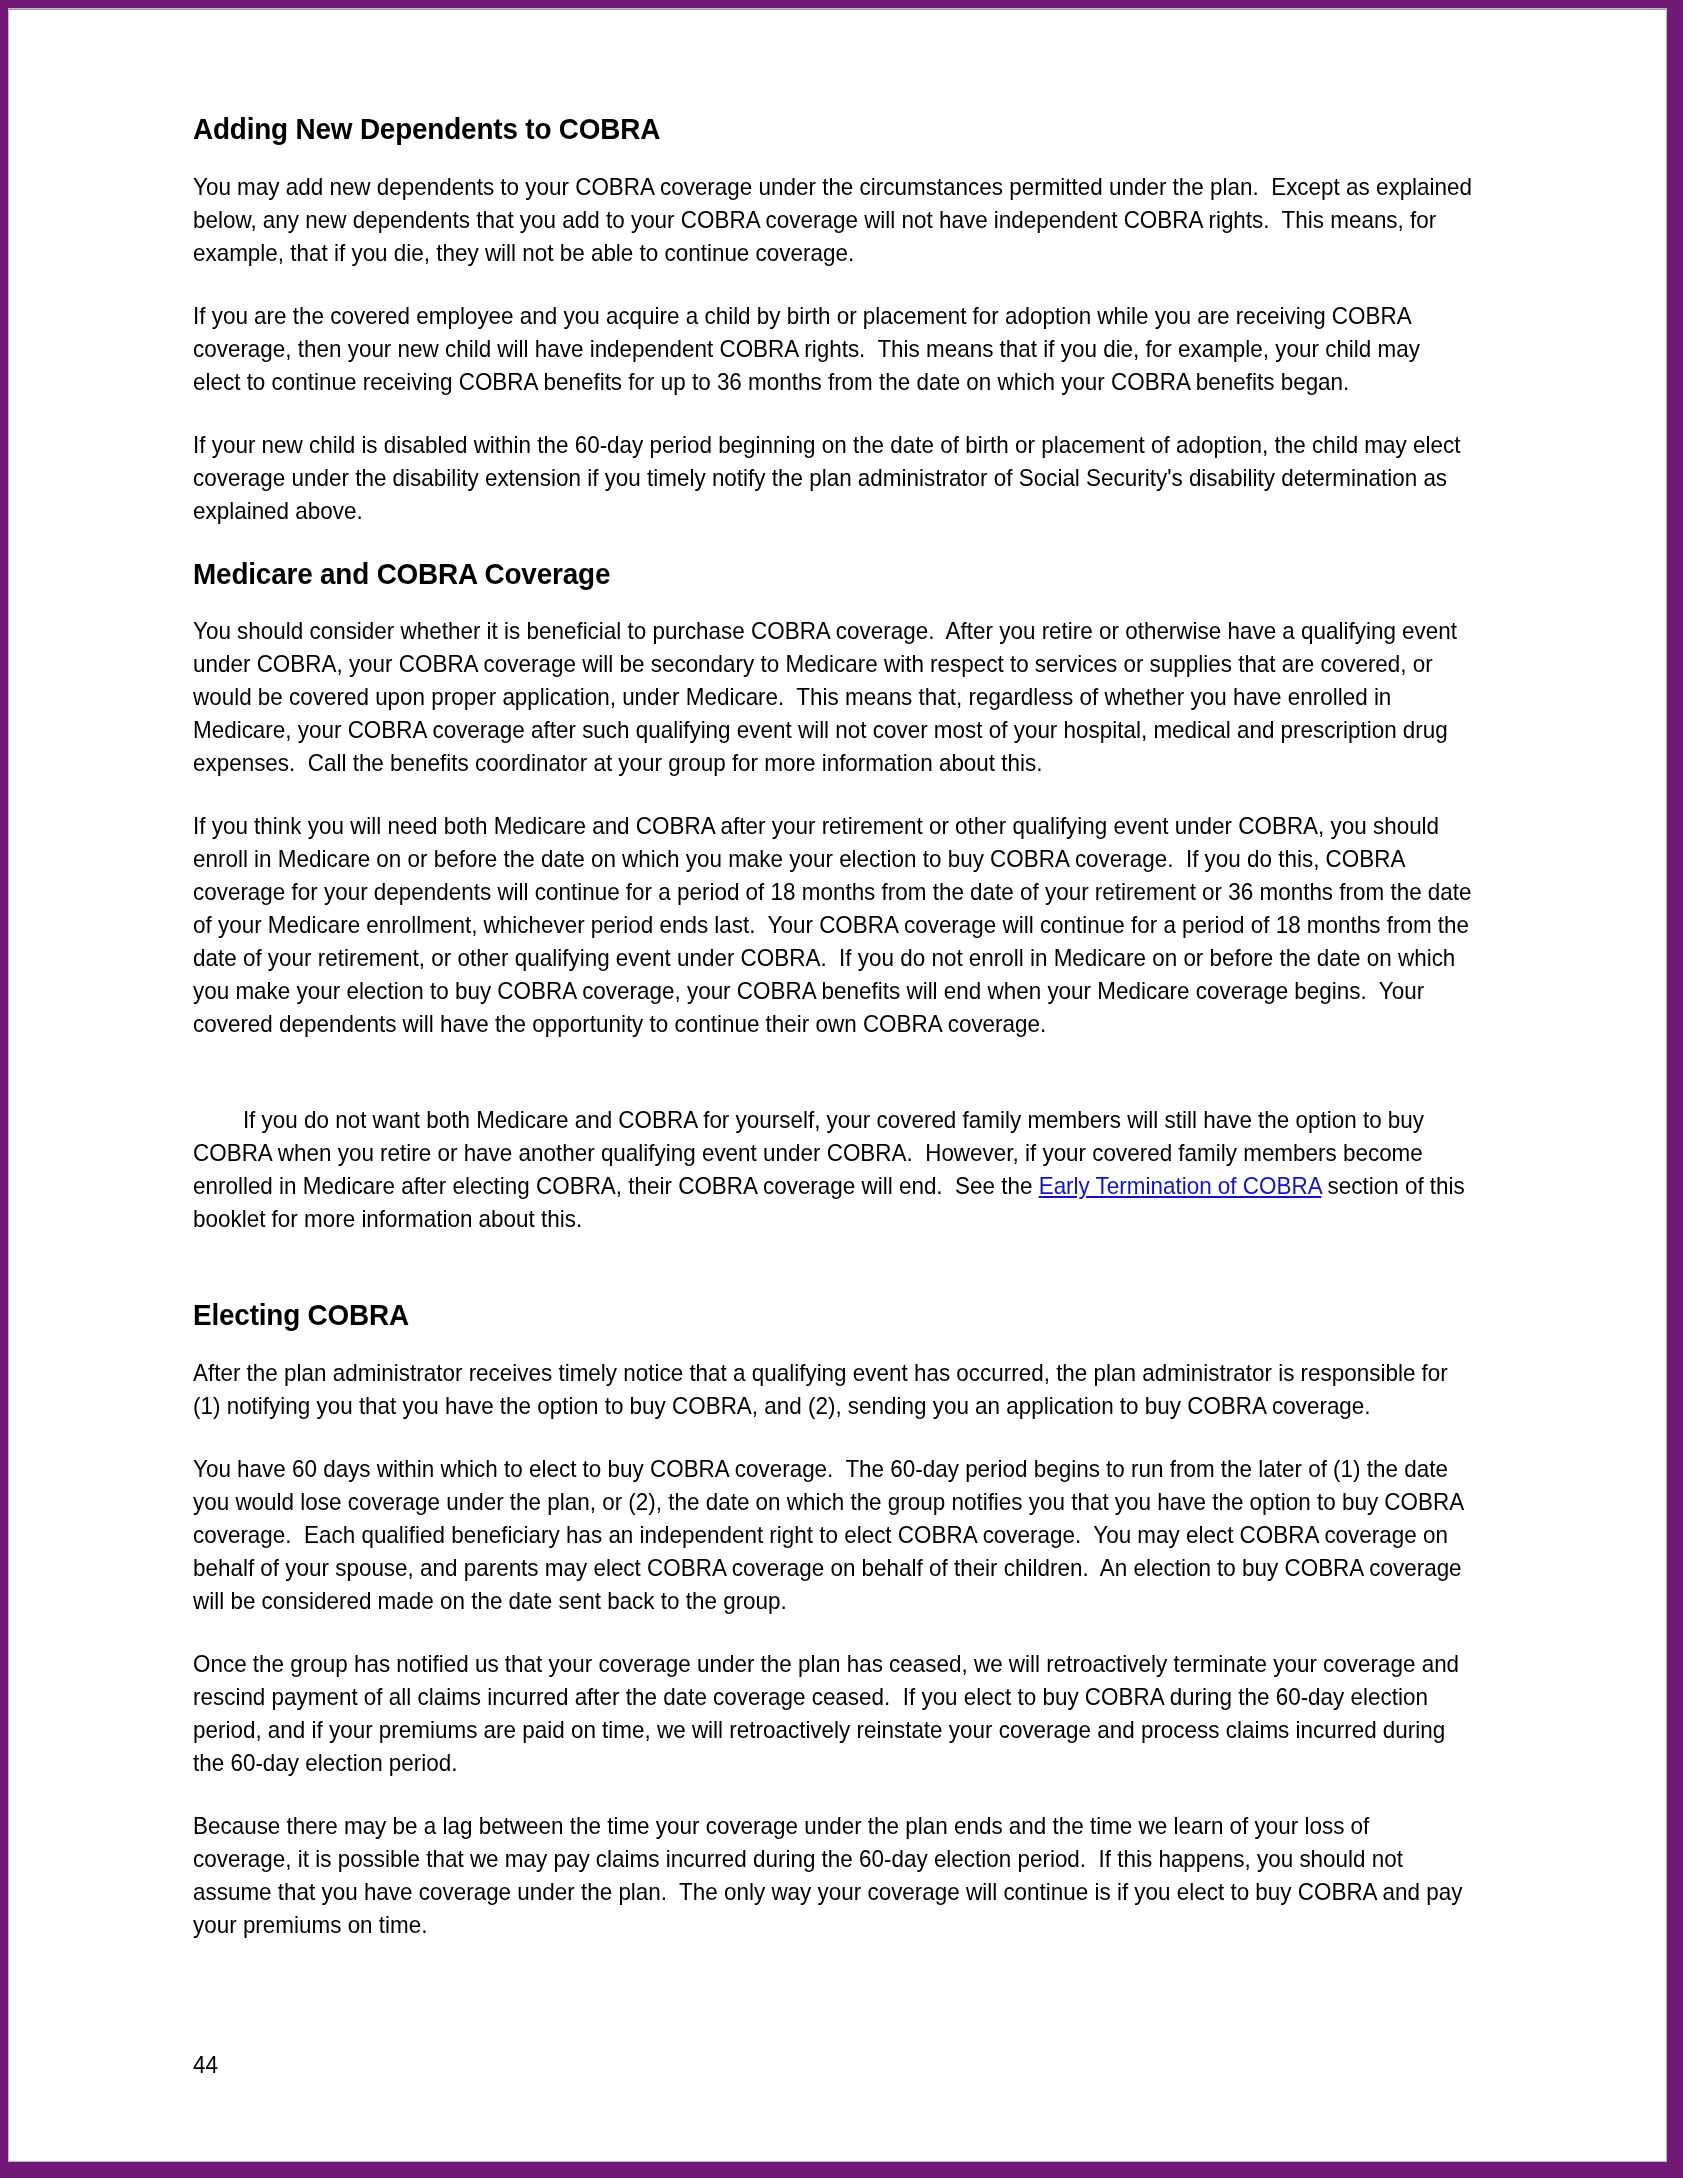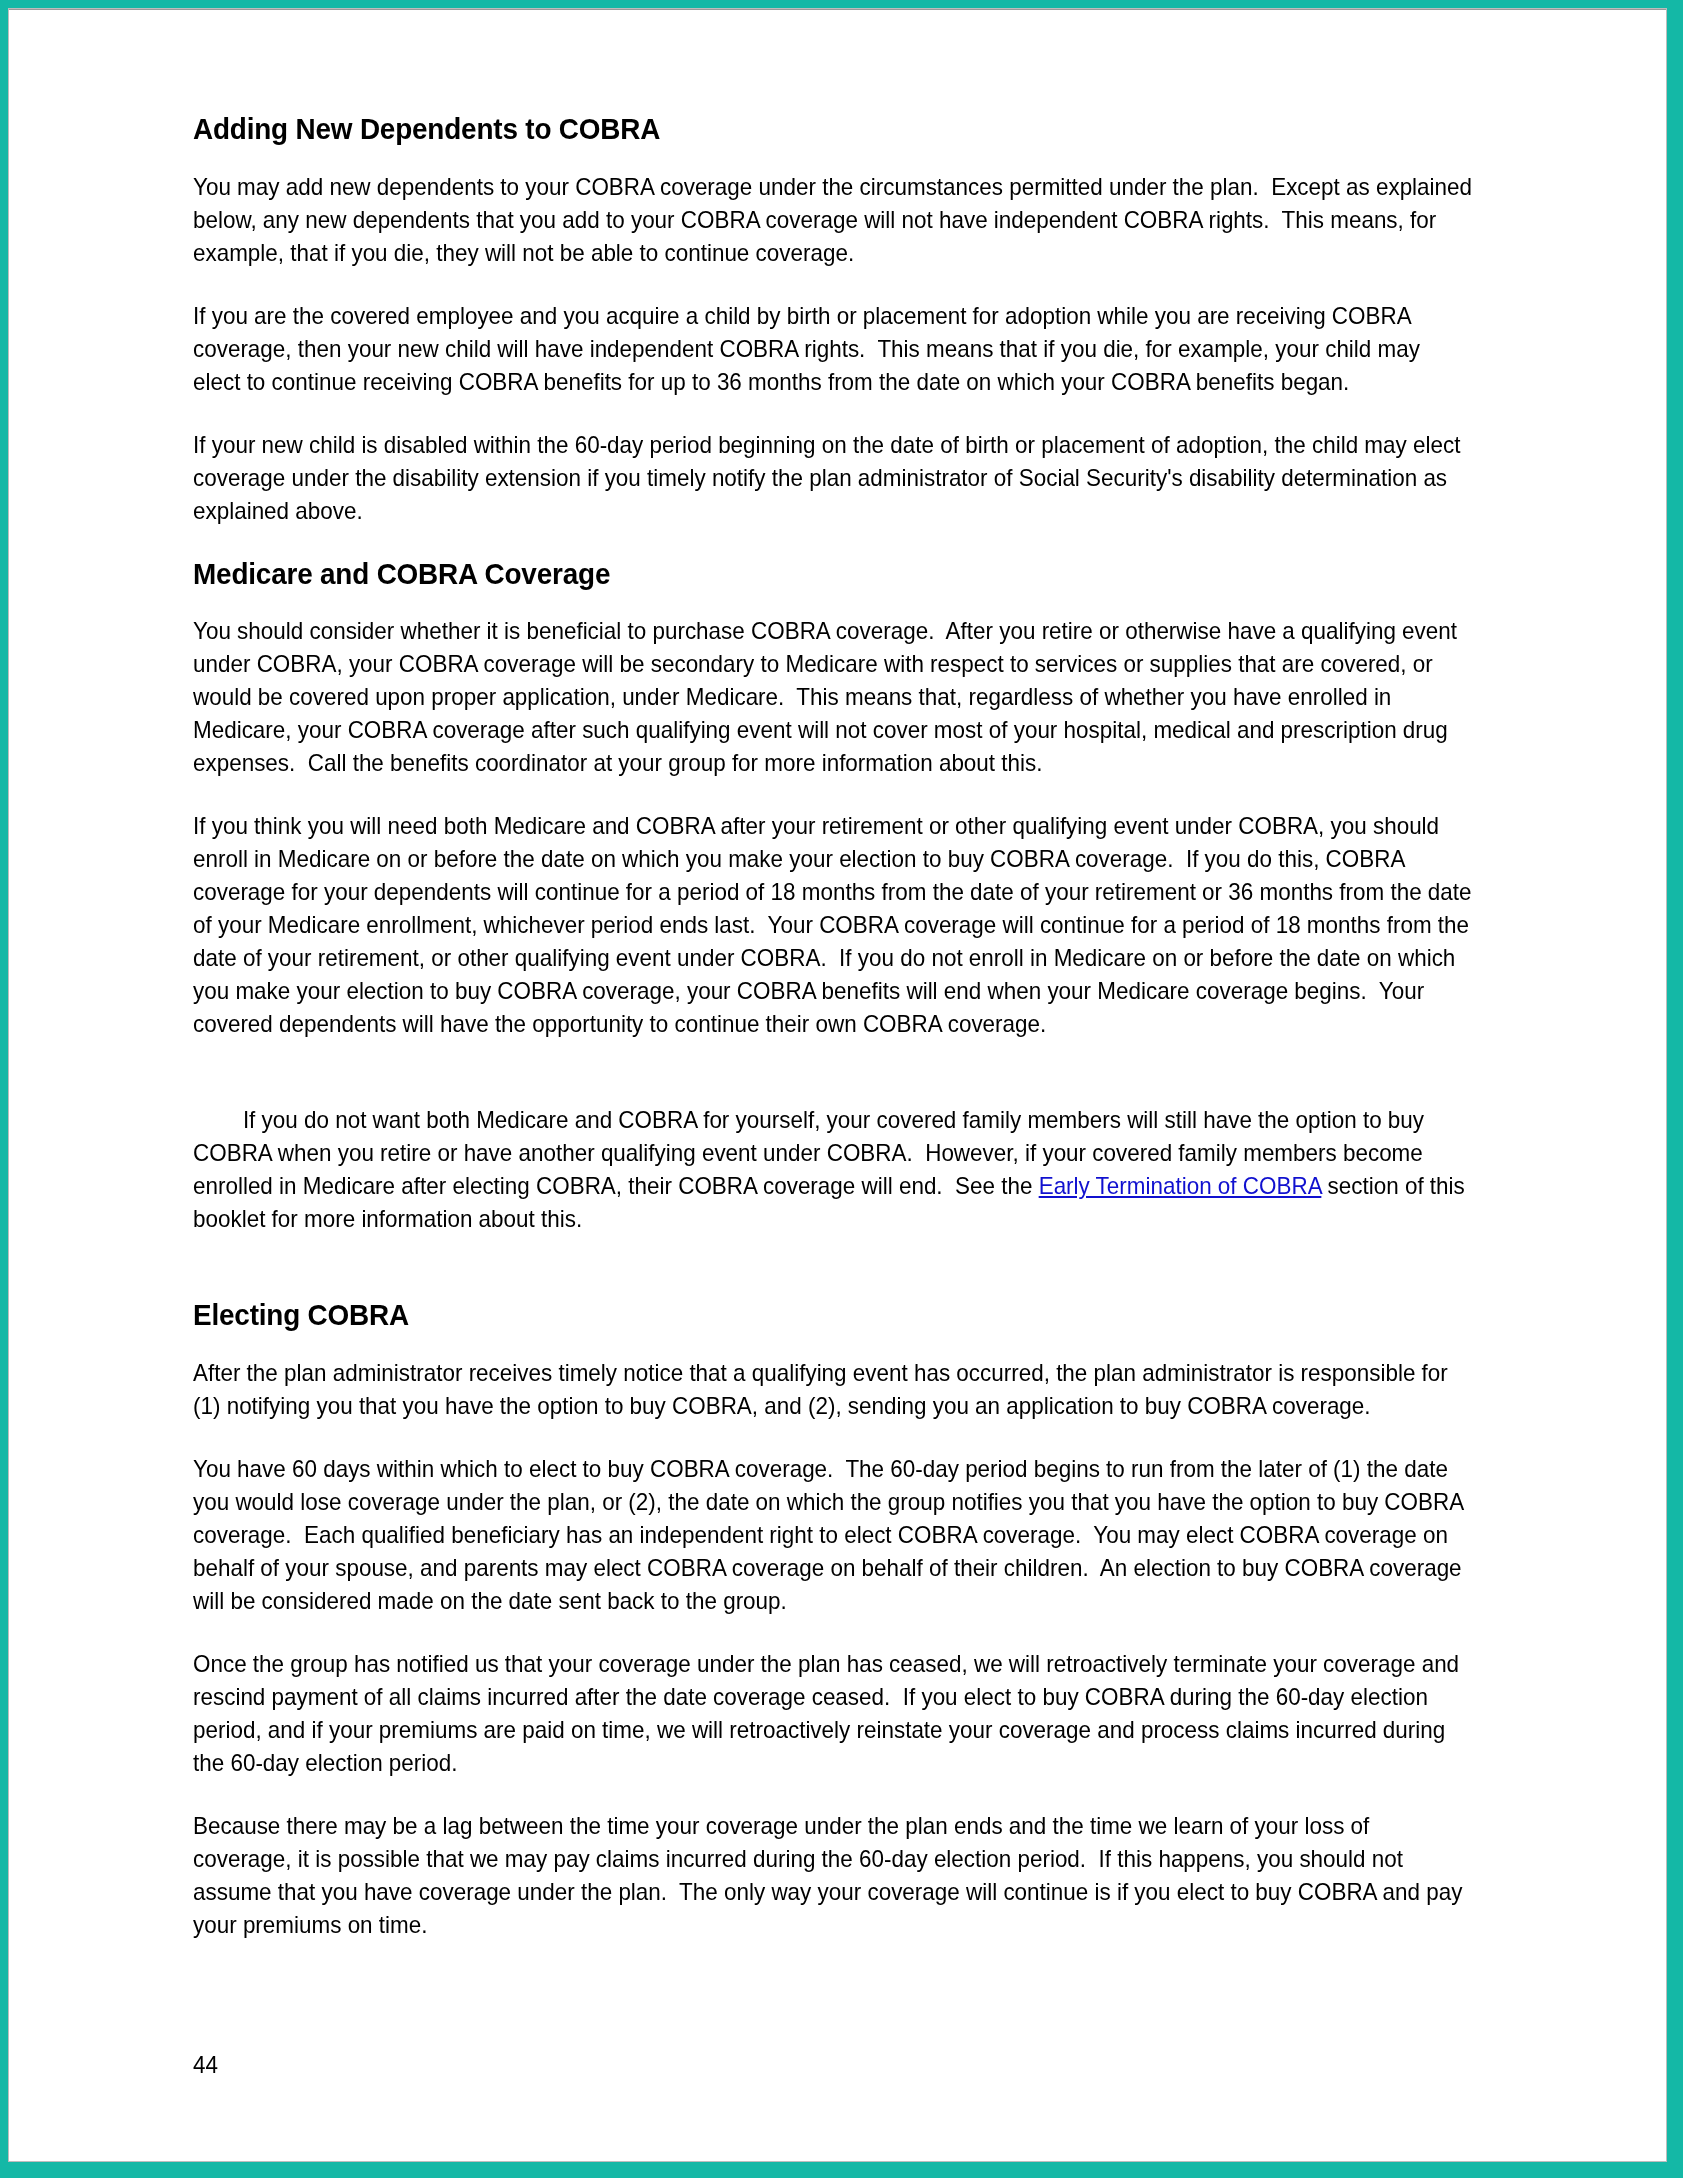--- a/index.html
+++ b/index.html
@@ -13,21 +13,21 @@
     font-family: "Liberation Sans", "DejaVu Sans", sans-serif;
     -webkit-font-smoothing: antialiased;
   }
 
   .page-shadow-frame {
     position: absolute;
     left: 0;
     top: 0;
     width: 1683px;
     height: 2178px;
-    background: #14b8a6;
+    background: #701a75;
     overflow: hidden;
   }
 
   
   .page-sheet {
     position: absolute;
     left: 8px;
     top: 8px;
     width: 1659px;
     height: 2154px;

